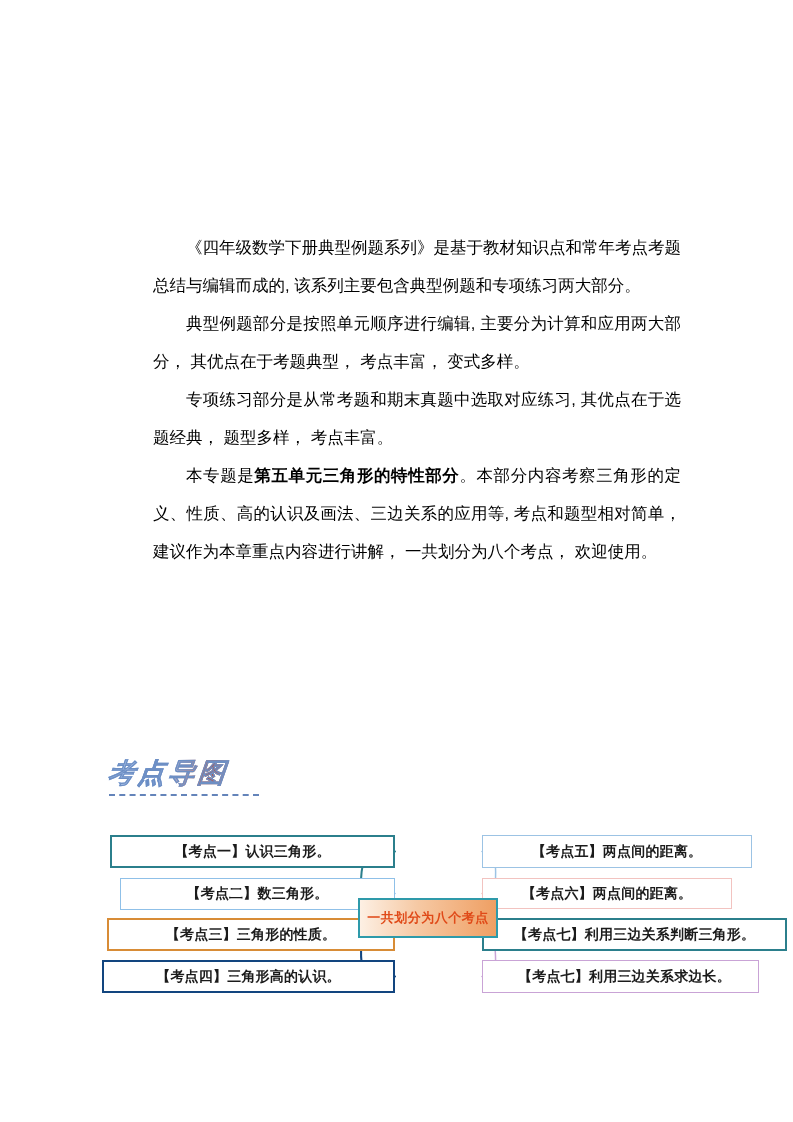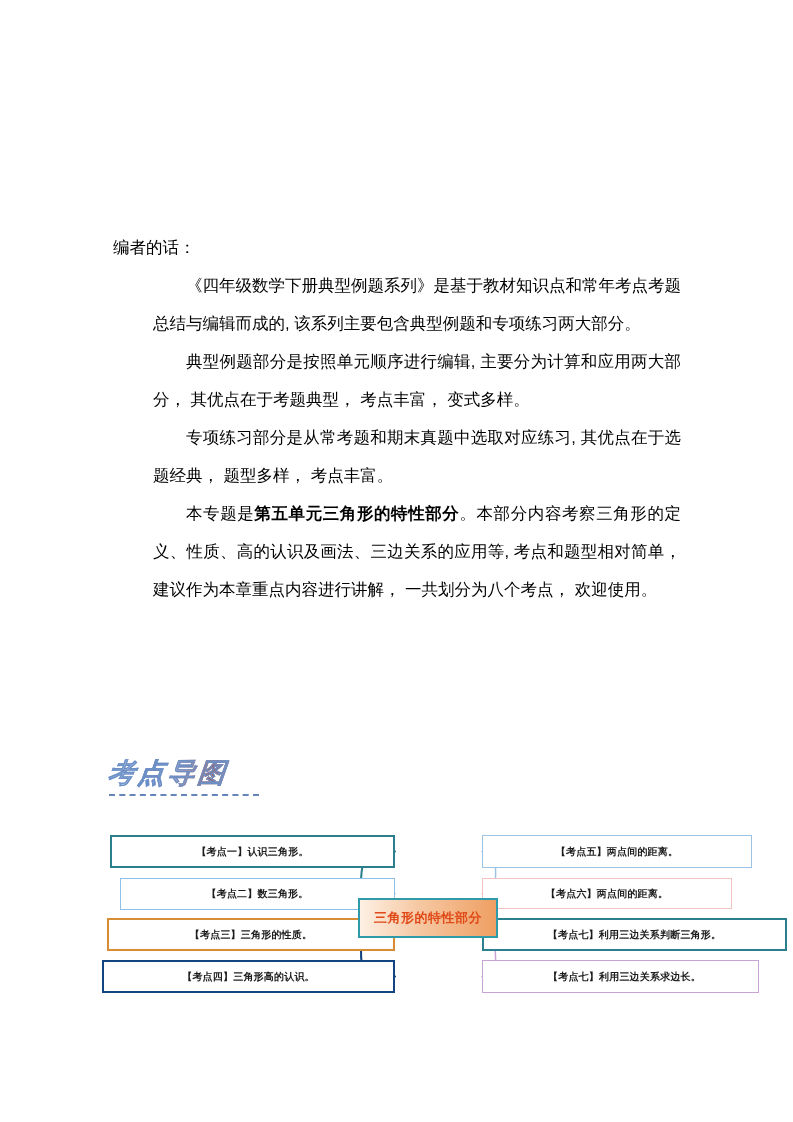--- a/index.html
+++ b/index.html
@@ -112,21 +112,21 @@
     top: 0;
     width: 640px;
     height: 195px;
   }
   .node {
     position: absolute;
     box-sizing: border-box;
     background: #ffffff;
     display: flex;
     align-items: center;
-    font-size: 10px;
+    font-size: 14px;
     font-weight: bold;
     letter-spacing: 0.2px;
     white-space: nowrap;
     color: #1b1b1b;
   }
   .node .node-text {
     display: block;
     width: 100%;
     text-align: center;
     padding: 0 7px;
@@ -146,21 +146,20 @@
     white-space: nowrap;
   }
 </style>
 </head>
 <body>
 
 <div class="page">
 
 
   <div class="body-copy">
-    <p>编者的话：</p>
     <p class="indent">《四年级数学下册典型例题系列》是基于教材知识点和常年考点考题总结与编辑而成的, 该系列主要包含典型例题和专项练习两大部分。</p>
     <p class="indent">典型例题部分是按照单元顺序进行编辑, 主要分为计算和应用两大部分， 其优点在于考题典型， 考点丰富， 变式多样。</p>
     <p class="indent">专项练习部分是从常考题和期末真题中选取对应练习, 其优点在于选题经典， 题型多样， 考点丰富。</p>
     <p class="indent"><span>本专题是</span><b>第五单元三角形的特性部分</b><span>。本部分内容考察三角形的定义、性质、高的认识及画法、三边关系的应用等, 考点和题型相对简单， 建议作为本章重点内容进行讲解， 一共划分为八个考点， 欢迎使用。</span></p>
   </div>
 
   <div class="section-heading">
     <span class="art-text">考点导图</span>
     <span class="dash-rule"></span>
   </div>
@@ -195,18 +194,18 @@
         <div class="node" style="left: 372px; top: 73px; width: 250px; height: 31px; border: 1px solid rgb(242, 195, 192);">
           <span class="node-text">【考点六】两点间的距离。</span>
         </div>
         <div class="node" style="left: 372px; top: 113px; width: 305px; height: 33px; border: 2px solid rgb(43, 127, 140);">
           <span class="node-text">【考点七】利用三边关系判断三角形。</span>
         </div>
         <div class="node" style="left: 372px; top: 155px; width: 277px; height: 33px; border: 1px solid rgb(201, 163, 214); padding-left: 8px;">
           <span class="node-text">【考点七】利用三边关系求边长。</span>
         </div>
         <div class="center-node" style="left: 248px; top: 93px; width: 140px; height: 40px; border-color: rgb(46, 154, 170); color: rgb(224, 74, 24);">
-          <span>三角形的特性部分</span>
+          <span>一共划分为八个考点</span>
         </div>
       </div>
   </div>
 
 </div>
 
 </body></html>

